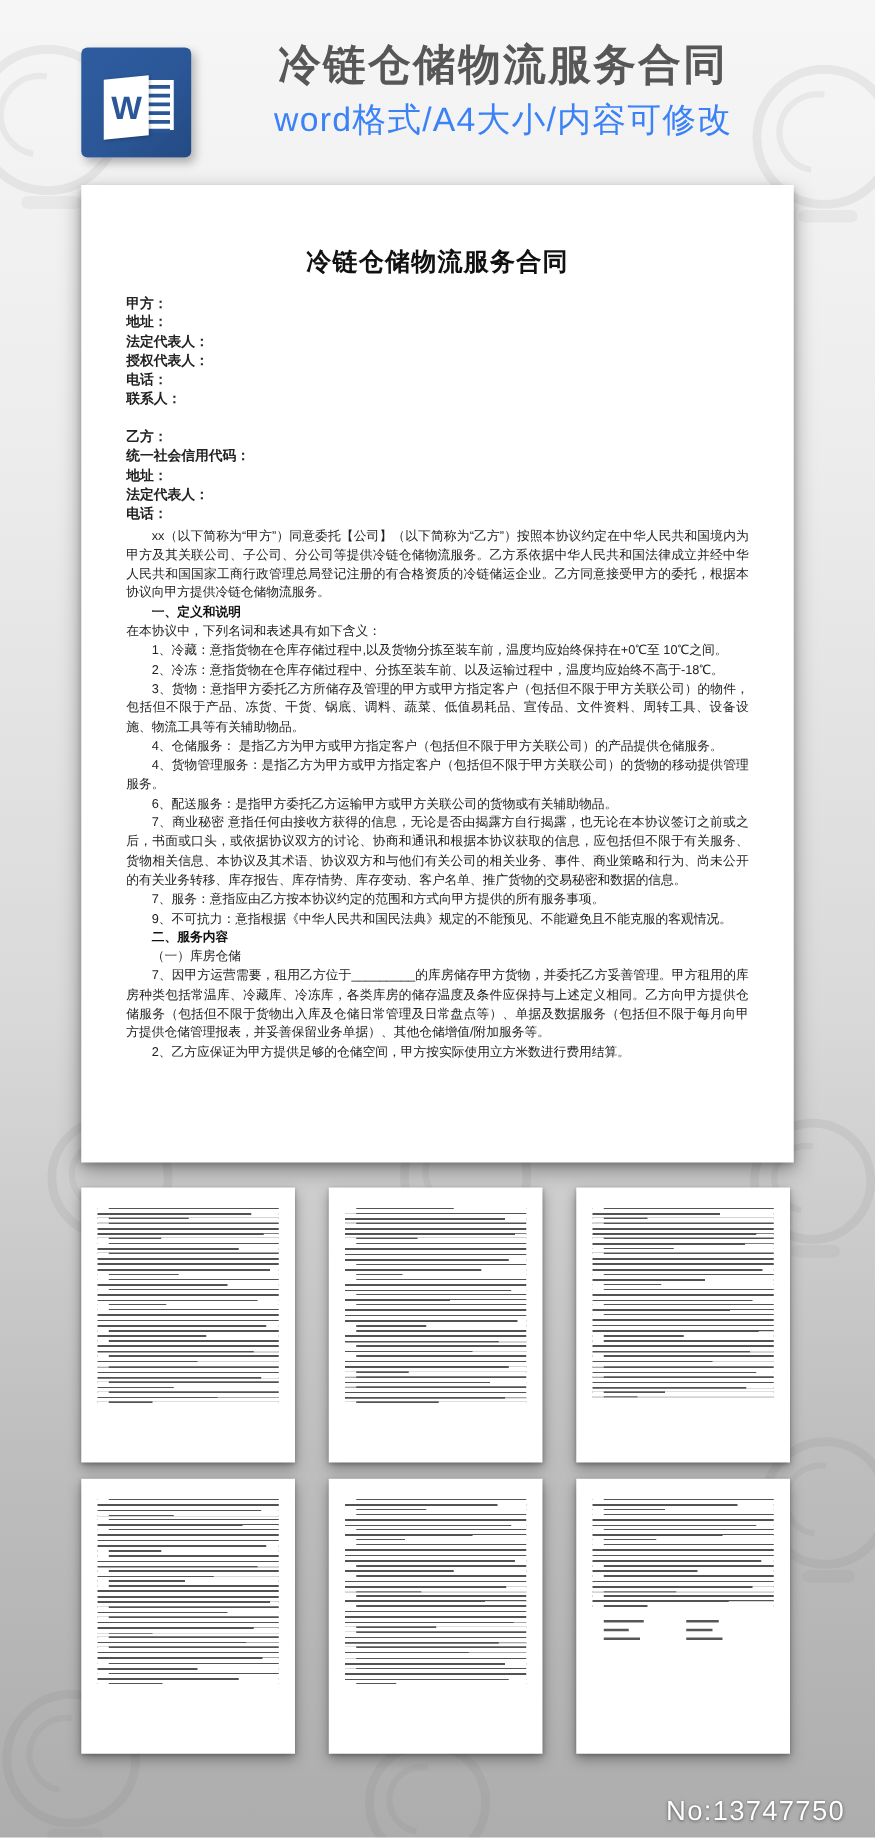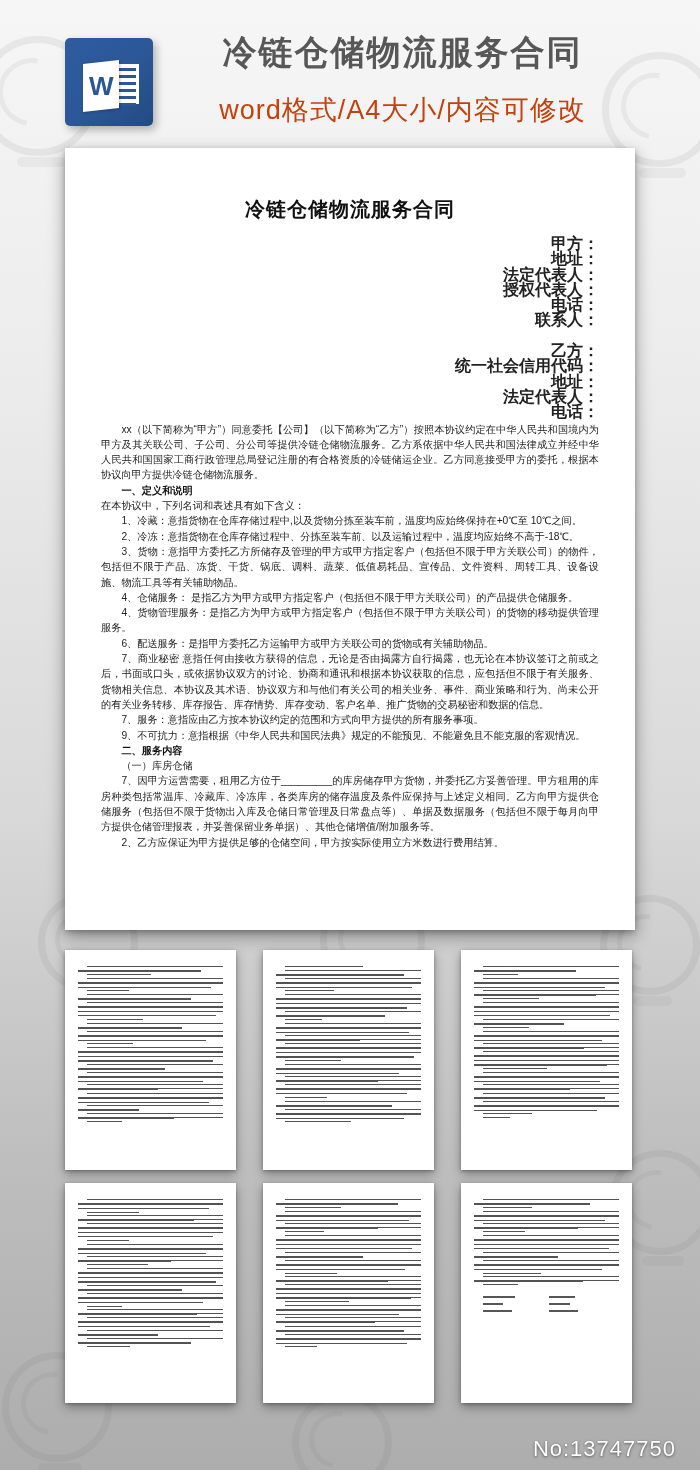--- a/index.html
+++ b/index.html
@@ -39,29 +39,29 @@
     position:absolute; left:18px; top:24px; width:36px; height:48px; background:#fff;
     transform:skewY(-6deg); box-shadow:1px 1px 3px rgba(0,0,0,.25);
     display:flex; align-items:center; justify-content:center;
   }
   .word-icon .frontpage span{
     color:#2b5797; font-weight:bold; font-size:26px; transform:skewY(6deg);
     font-family:"Liberation Sans", sans-serif;
   }
   .header-text { position:absolute; left:165px; top:30px; width:475px; text-align:center; }
   .header-title { font-size:34px; font-weight:bold; color:#575757; letter-spacing:2px; line-height:1.3; }
-  .header-sub { font-size:27px; color:#c2410c; margin-top:18px; letter-spacing:1px; }
+  .header-sub { font-size:27px; color:#3b82f6; margin-top:4px; letter-spacing:1px; }
   
   .main-page{
     position:absolute; left:65px; top:148px; width:570px; height:782px; background:#fff;
     box-shadow:0 6px 16px rgba(0,0,0,.38), 0 2px 5px rgba(0,0,0,.22);
     z-index:1; padding:48px 36px 0 36px; color:#1c1c1c;
   }
   .doc-title{ text-align:center; font-size:20px; font-weight:bold; color:#111; margin-bottom:13px; letter-spacing:1px; }
-  .doc-line{ font-size:16px; line-height:15.3px; font-weight:bold; color:#222;text-align:right; }
+  .doc-line{ font-size:11px; line-height:15.3px; font-weight:bold; color:#222; }
   .doc-line.blank{ height:15.3px; }
   .doc-paras{ margin-top:2px; }
   .doc-paras p{ font-size:10.2px; line-height:15.3px; color:#222; text-align:justify; }
   .doc-paras p.indent{ text-indent:2em; }
   .doc-paras p.heading{ text-indent:2em; font-weight:bold; color:#111; }
   
   .thumb{
     position:absolute; width:171px; height:220px; background:#fff; z-index:1;
     box-shadow:0 4px 10px rgba(0,0,0,.35), 0 1px 3px rgba(0,0,0,.25);
     padding:16px 13px 12px 13px; overflow:hidden;

